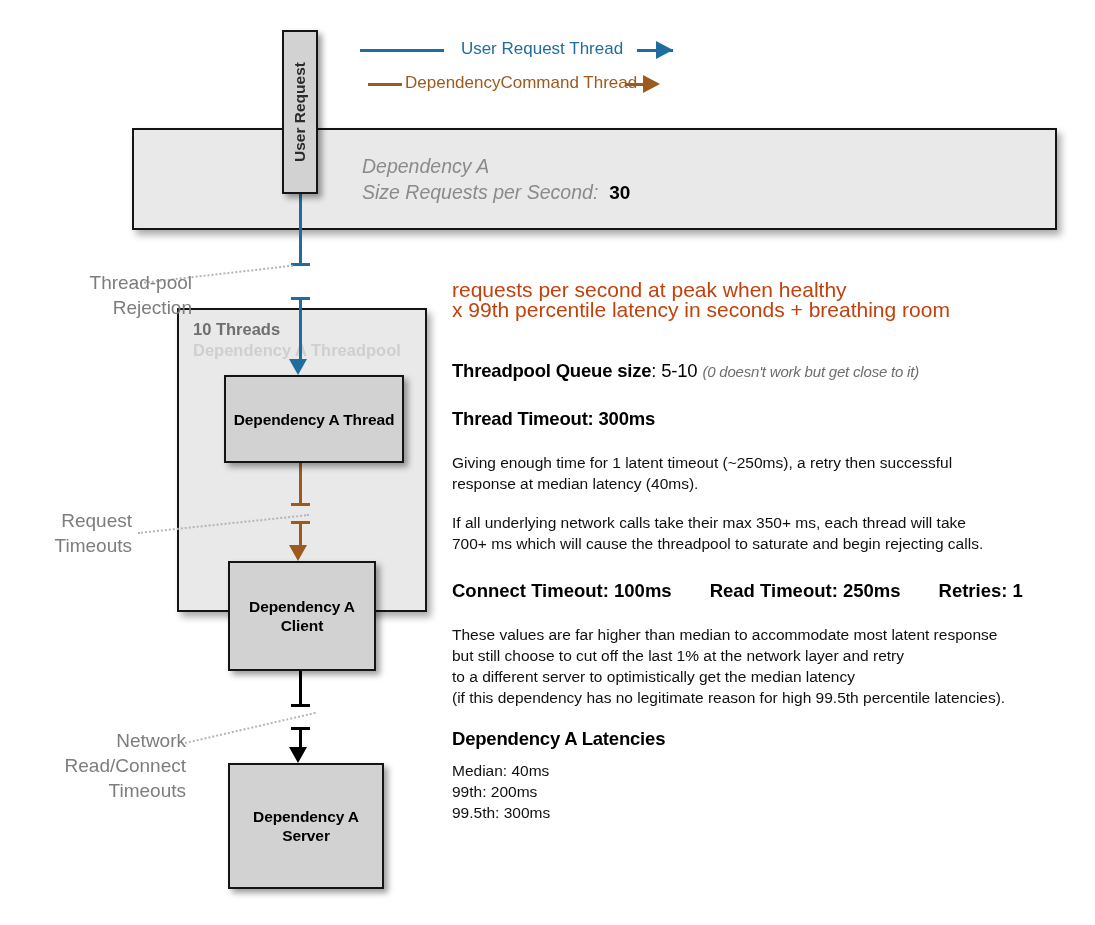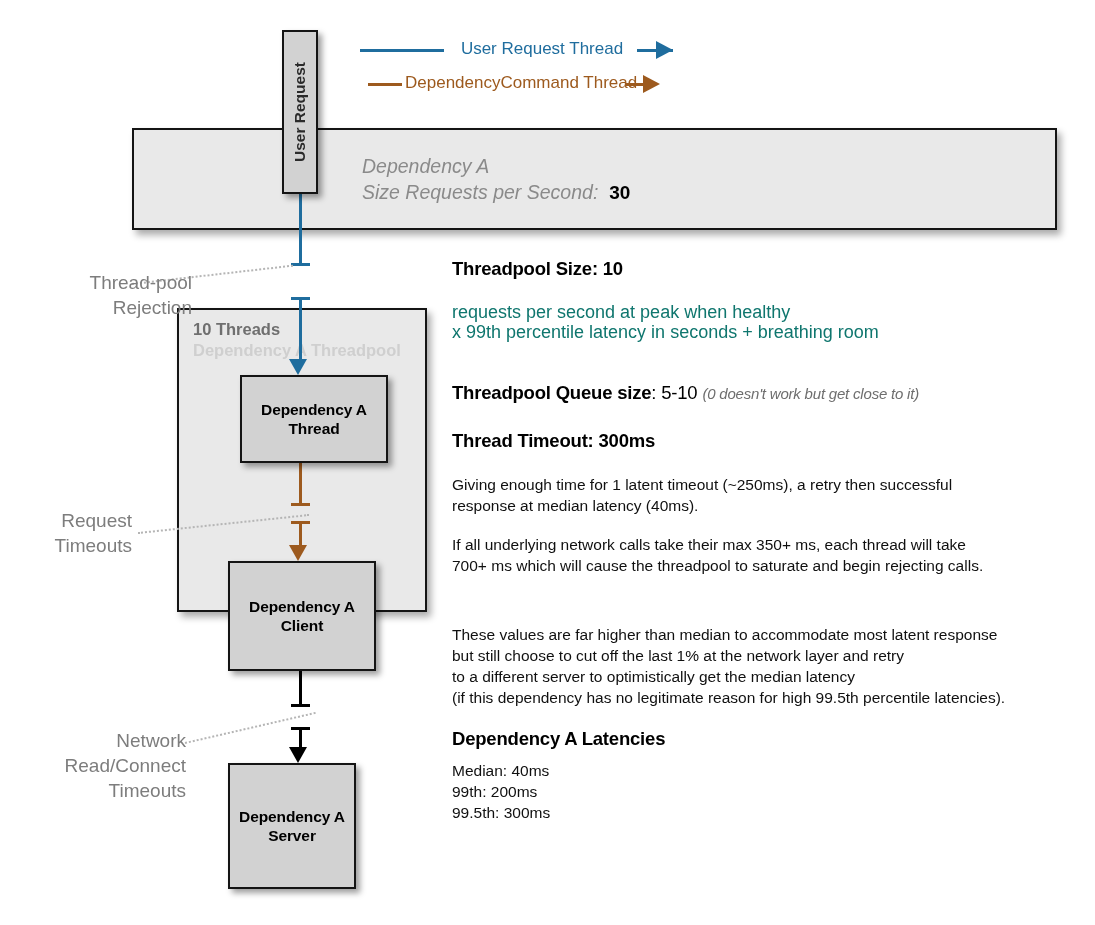--- a/index.html
+++ b/index.html
@@ -104,23 +104,23 @@
   #threadpool-subtitle {
     position: absolute;
     left: 14px; top: 31px;
     font-weight: bold;
     font-size: 16.5px;
     color: #cfcfcf;
     white-space: nowrap;
   }
 
   
-  #dependency-a-thread-box { left: 240px; top: 375px; width: 148px; height: 88px; }
+  #dependency-a-thread-box { left: 224px; top: 375px; width: 180px; height: 88px; }
   #dependency-a-client-box { left: 228px; top: 561px; width: 148px; height: 110px; }
-  #dependency-a-server-box { left: 228px; top: 763px; width: 128px; height: 126px; }
+  #dependency-a-server-box { left: 228px; top: 763px; width: 156px; height: 126px; }
 
   
   .vline {
     position: absolute;
     width: 3px;
     left: 299px;
   }
   .tick {
     position: absolute;
     height: 3px;
@@ -170,23 +170,23 @@
     white-space: nowrap;
   }
   .note-heading .light { font-weight: normal; }
   .note-heading .aside {
     font-weight: normal;
     font-style: italic;
     font-size: 15px;
     color: #6e6e6e;
   }
   .note-muted {
-    font-size: 18px;
+    font-size: 21px;
     line-height: 20px;
-    color: #0f766e;
+    color: #c2410c;
     white-space: pre-line;
   }
   .note-body {
     font-size: 15.5px;
     line-height: 21px;
     color: #101010;
     white-space: pre-line;
   }
   .note-body b { font-weight: bold; }
   .note-inline-row {
@@ -314,38 +314,42 @@
   <div class="annotation" style="left:0px; top:508px; width:132px;">Request
 Timeouts</div>
 
   <div class="leader" style="left:185px; top:742px; width:134px; transform: rotate(-13deg);"></div>
   <div class="annotation" style="left:4px; top:728px; width:182px;">Network
 Read/Connect
 Timeouts</div>
 
   <div id="notes">
 
-    <div class="note-heading">Threadpool Size: 10</div>
     <div class="sp-22"></div>
     <div class="note-muted">requests per second at peak when healthy
 x 99th percentile latency in seconds + breathing room</div>
     <div class="sp-20"></div>
     <div class="sp-20"></div>
     <div class="note-heading"><span>Threadpool Queue size</span><span class="light">: 5-10</span> <span class="aside">(0 doesn't work but get close to it)</span></div>
     <div class="sp-26"></div>
 
     <div class="note-heading">Thread Timeout: 300ms</div>
     <div class="sp-22"></div>
     <div class="note-body">Giving enough time for 1 latent timeout (~250ms), a retry then successful
 response at median latency (40ms).</div>
     <div class="sp-18"></div>
     <div class="note-body">If all underlying network calls take their max 350+ ms, each thread will take
 700+ ms which will cause the threadpool to saturate and begin rejecting calls.</div>
     <div class="sp-26"></div>
 
+    <div class="note-inline-row">
+      <span>Connect Timeout: 100ms</span>
+      <span>Read Timeout: 250ms</span>
+      <span>Retries: 1</span>
+    </div>
     <div class="sp-22"></div>
 
     <div class="note-body">These values are far higher than median to accommodate most latent response
 but still choose to cut off the last 1% at the network layer and retry
 to a different server to optimistically get the median latency
 (if this dependency has no legitimate reason for high 99.5th percentile latencies).</div>
     <div class="sp-20"></div>
 
     <div class="note-heading">Dependency A Latencies</div>
     <div class="sp-10"></div>

